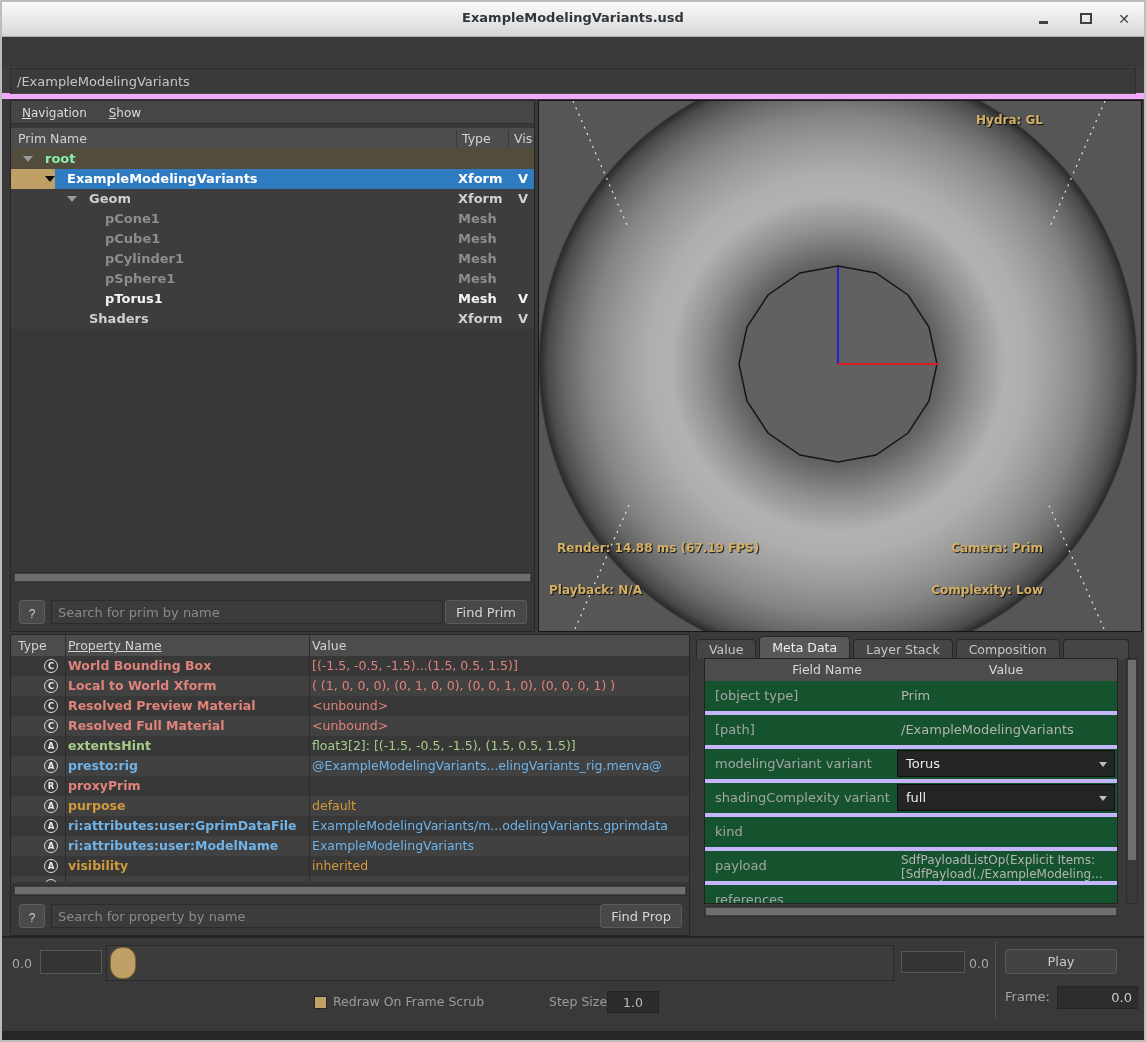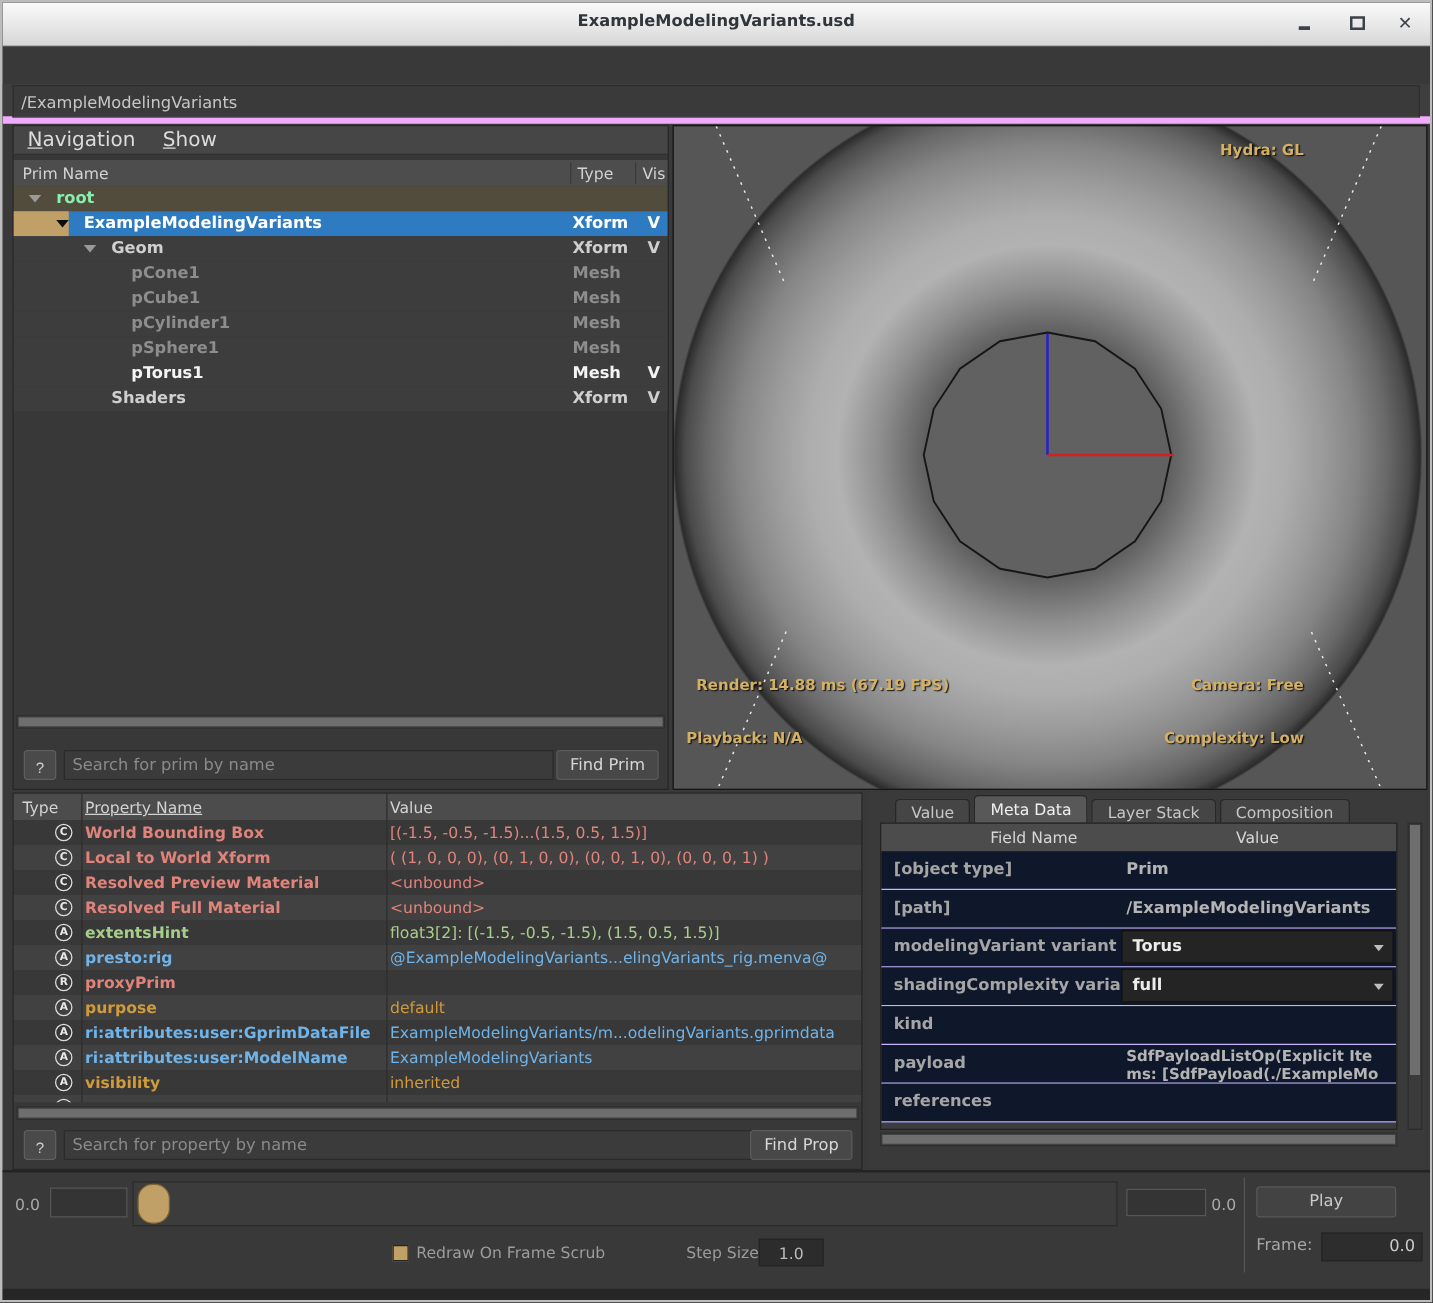--- a/index.html
+++ b/index.html
@@ -16,21 +16,21 @@
   .wc.min{right:92px;} .wc.min::before{content:"";position:absolute;left:3px;bottom:3px;width:9px;height:3px;background:#3c4247;}
   .wc.max{right:50px;} .wc.max::before{content:"";position:absolute;left:2px;top:2px;width:8px;height:7px;border:2px solid #3c4247;}
   .wc.close{right:12px;color:#3c4247;font-size:14px;font-weight:bold;line-height:16px;text-align:center;}
   .wc.close::before{content:"✕";}
 
   
   .menubar{position:absolute;left:0;top:35px;right:0;height:26px;background:#3e3e3e;
     border-bottom:6px solid #f0abfc;line-height:26px;margin-top:30px;}
   .mitem{display:inline-block;padding:0 13px;font-size:13px;color:#e2e2e2;cursor:pointer;}
   .mitem::first-letter{text-decoration:underline;}
-  .mitem.small{font-size:16px;color:#dcdcdc;padding:0 11px;}
+  .mitem.small{font-size:12px;color:#dcdcdc;padding:0 11px;}
 
   .pathbar{position:absolute;left:8px;top:66px;width:1124px;height:24px;background:#3a3a3a;
     border:1px solid #2e2e2e;border-bottom-color:#474747;line-height:24px;}
   .pathbar span{margin-left:6px;font-size:13px;color:#c6c6c6;}
 
   
   .tree-panel{position:absolute;left:8px;top:98px;width:523px;height:530px;background:#383838;border:1px solid #262626;}
   .tree-menubar{position:absolute;left:0;top:0;right:0;height:22px;background:#464646;line-height:22px;border-bottom:1px solid #303030;}
   .tree-header{position:absolute;left:0;top:27px;right:0;height:21px;background:#4d4d4d;font-size:12.5px;color:#d2d2d2;line-height:21px;}
   .tree-header .h-name{position:absolute;left:7px;}
@@ -93,32 +93,32 @@
   .pval{position:absolute;left:301px;right:2px;white-space:nowrap;overflow:hidden;}
   .c-salmon{color:var(--salmon,#e0837b);} .c-green{color:var(--green,#a8cd8b);}
   .c-blue{color:var(--blue,#6fb3e8);} .c-orange{color:var(--orange,#d19a3b);}
   .vline{position:absolute;top:0;bottom:0;width:1px;background:#2d2d2d;}
   .props-panel .hscroll{top:250px;}
   .props-panel .searchinput{width:540px;}
   .props-panel .findbtn{right:7px;}
 
   
   .inspector{position:absolute;left:694px;top:632px;width:444px;height:300px;background:#3a3a3a;}
-  .tabsbar{position:absolute;left:20px;top:2px;right:6px;height:22px;text-decoration:underline;}
+  .tabsbar{position:absolute;left:0;top:2px;right:6px;height:22px;text-decoration:underline;}
   .tab{display:inline-block;height:19px;line-height:19px;padding:0 12px;margin-right:3px;background:#454545;
     border:1px solid #272727;border-bottom:none;border-radius:4px 4px 0 0;color:#c6c6c6;font-size:12.5px;cursor:pointer;vertical-align:bottom;}
   .tab.active{background:#585858;color:#efefef;height:22px;line-height:22px;}
   .tabfiller{display:inline-block;vertical-align:bottom;height:19px;width:64px;background:#454545;
     border:1px solid #272727;border-bottom:none;border-radius:4px 4px 0 0;}
   .itable{position:absolute;left:8px;top:24px;width:412px;height:244px;background:#3d3d3d;border:1px solid #232323;overflow:hidden;}
   .ihead{position:absolute;left:0;top:0;right:0;height:22px;background:#4c4c4c;font-size:12.5px;color:#d6d6d6;line-height:22px;}
   .ihead .h-field{position:absolute;left:0;width:188px;text-align:center;padding-left:28px;}
   .ihead .h-value{position:absolute;left:190px;right:0;text-align:center;}
   .irows{position:absolute;left:0;top:22px;right:0;}
-  .irow{position:relative;height:30px;border-bottom:1px solid #c4b5fd;background:#0f172a;font-weight:bold;}
+  .irow{position:relative;height:30px;border-bottom:4px solid #c4b5fd;background:#14532d;}
   .ifield{position:absolute;left:10px;top:0;line-height:30px;font-size:13px;color:#a5a5a5;white-space:nowrap;}
   .ival{position:absolute;left:196px;right:10px;top:0;line-height:30px;font-size:13px;color:#b4b4b4;
     white-space:nowrap;overflow:hidden;}
   .ival.wrap{line-height:14px;top:2px;white-space:normal;word-break:break-all;font-size:12px;height:28px;}
   .combo{position:absolute;left:192px;right:2px;top:1px;bottom:2px;background:#242424;border:1px solid #0f0f0f;
     color:#ececec;font-size:13px;line-height:25px;padding-left:8px;cursor:pointer;}
   .carrow{position:absolute;right:7px;top:11px;width:0;height:0;
     border-left:4px solid transparent;border-right:4px solid transparent;border-top:5px solid #bdbdbd;}
   .vscroll{position:absolute;right:2px;top:24px;width:10px;height:244px;background:#3a3a3a;border:1px solid #2c2c2c;}
   .vscroll .thumb{position:absolute;left:1px;right:1px;top:1px;height:200px;background:#6e6e6e;}
@@ -249,21 +249,21 @@
         <line x1="36" y1="528" x2="90" y2="404"></line>
         <line x1="565" y1="528" x2="509" y2="402"></line>
       </g>
     </svg>
     <div class="hud hydra">Hydra: GL</div>
     <div class="hud stats-left">
       <div class="l1">Render: 14.88 ms (67.19 FPS)</div>
       <div>Playback: N/A</div>
     </div>
     <div class="hud stats-right">
-      <div>Camera: Free</div>
+      <div>Camera: Prim</div>
       <div>Complexity: Low</div>
     </div>
   </div>
 
   <div class="props-panel">
     <div class="props-header">
       <span class="h-type">Type</span>
       <span class="h-name">Property Name</span>
       <span class="h-value">Value</span>
     </div>

